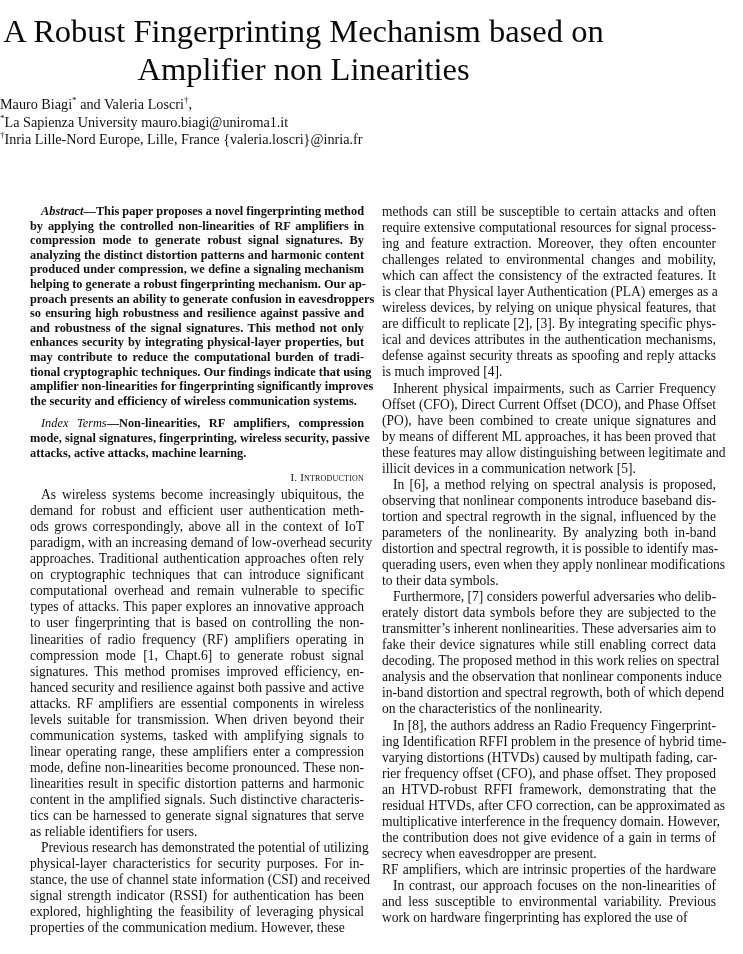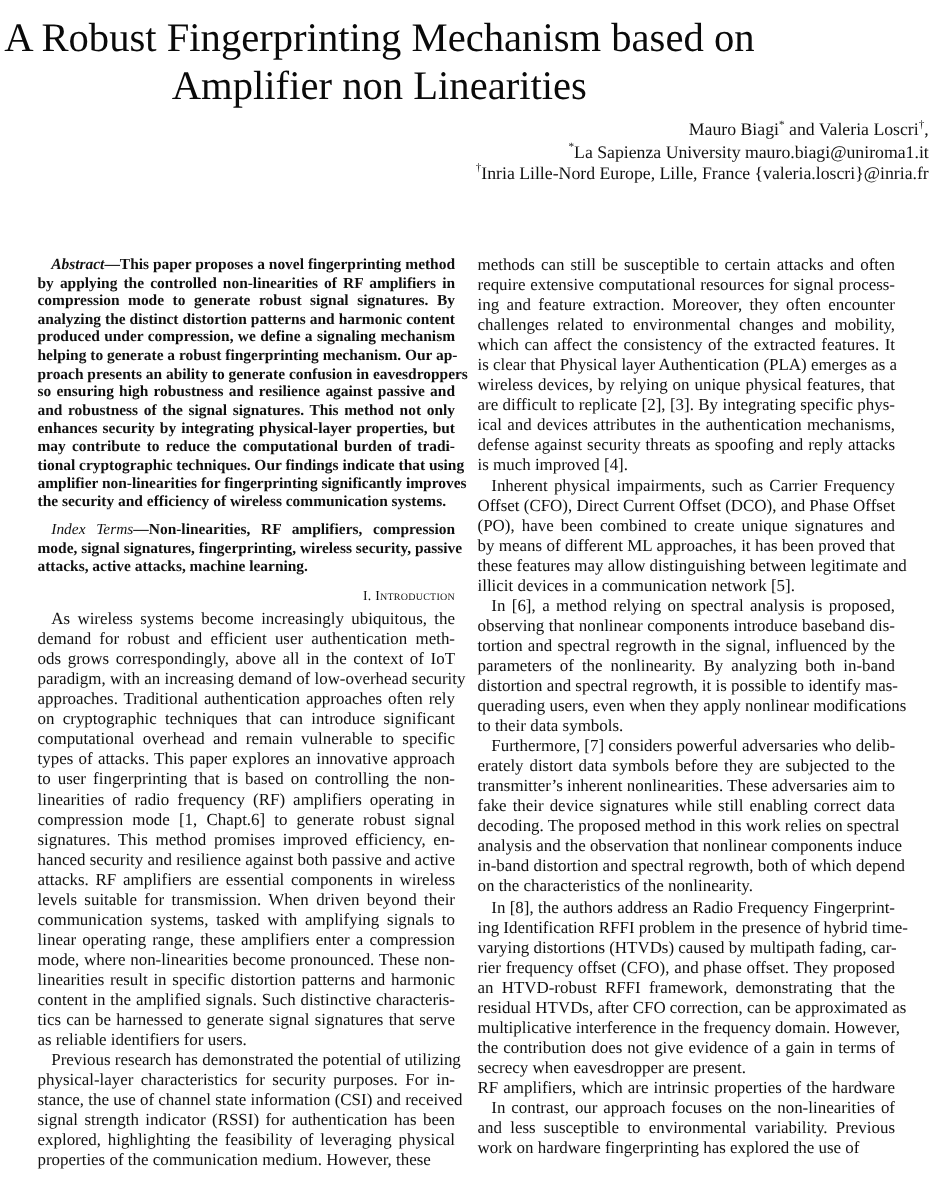--- a/index.html
+++ b/index.html
@@ -7,21 +7,21 @@
     width: 743px; height: 954px; overflow: hidden; position: relative;
     font-family: "Liberation Serif", "DejaVu Serif", serif; color: #111;
   }
   .title {
     position: absolute; left: 0; top: 12px; width: 607px;
     text-align: center; font-size: 32.5px; line-height: 38px; color: #0a0a0a;
   }
   .title span { display: block; }
   .authors {
     position: absolute; left: 0; top: 96px; width: 743px;
-    text-align: right; font-size: 14.2px; line-height: 17.5px;
+    text-align: left; font-size: 14.2px; line-height: 17.5px;
   }
   .authors div { display: block; }
   sup { font-size: 9px; line-height: 0; vertical-align: 6px; }
   .col {
     position: absolute; top: 204px; width: 334px;
     text-align: justify; hyphens: manual;
   }
   .col.left { left: 30px; }
   .col.right { left: 382px; }
   .abstract {
@@ -94,21 +94,21 @@
         <span class="line">types of attacks. This paper explores an innovative approach</span>
         <span class="line">to user fingerprinting that is based on controlling the non-</span>
         <span class="line">linearities of radio frequency (RF) amplifiers operating in</span>
         <span class="line">compression mode [1, Chapt.6] to generate robust signal</span>
         <span class="line">signatures. This method promises improved efficiency, en-</span>
         <span class="line">hanced security and resilience against both passive and active</span>
         <span class="line">attacks. RF amplifiers are essential components in wireless</span>
         <span class="line">levels suitable for transmission. When driven beyond their</span>
         <span class="line">communication systems, tasked with amplifying signals to</span>
         <span class="line">linear operating range, these amplifiers enter a compression</span>
-        <span class="line">mode, where non-linearities become pronounced. These non-</span>
+        <span class="line">mode, define non-linearities become pronounced. These non-</span>
         <span class="line">linearities result in specific distortion patterns and harmonic</span>
         <span class="line">content in the amplified signals. Such distinctive characteris-</span>
         <span class="line">tics can be harnessed to generate signal signatures that serve</span>
         <span class="line last">as reliable identifiers for users.</span>
       </p>
       <p style="text-indent: 0px;">
         <span class="line" style="padding-left: 11px;">Previous research has demonstrated the potential of utilizing</span>
         <span class="line">physical-layer characteristics for security purposes. For in-</span>
         <span class="line">stance, the use of channel state information (CSI) and received</span>
         <span class="line">signal strength indicator (RSSI) for authentication has been</span>

